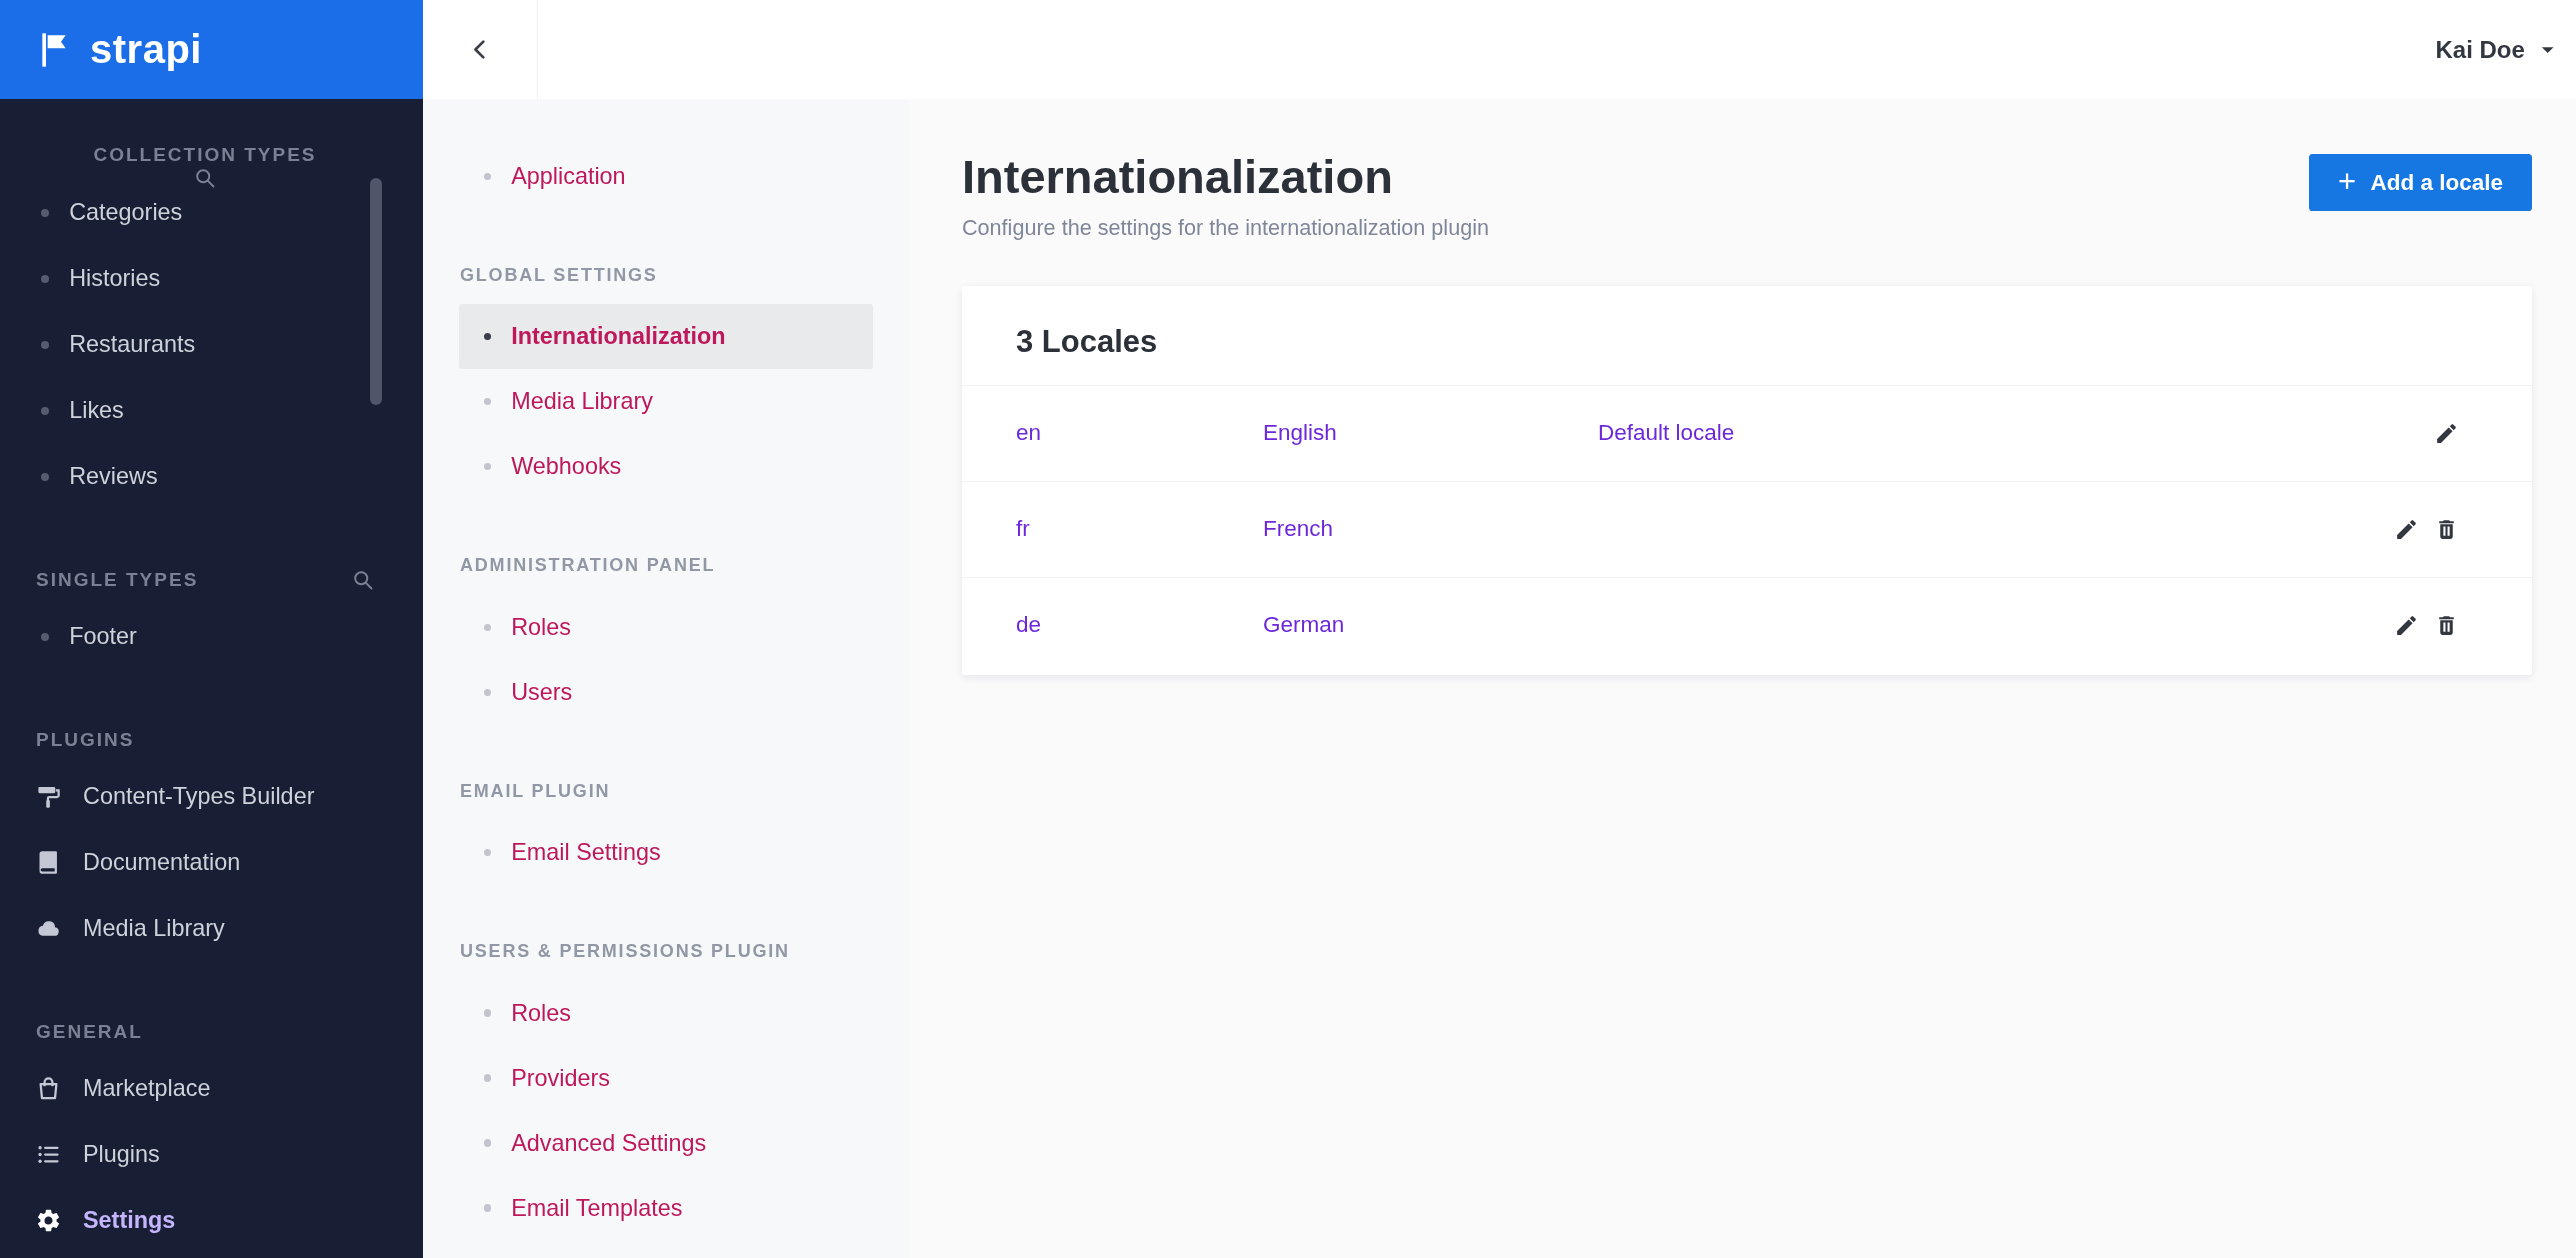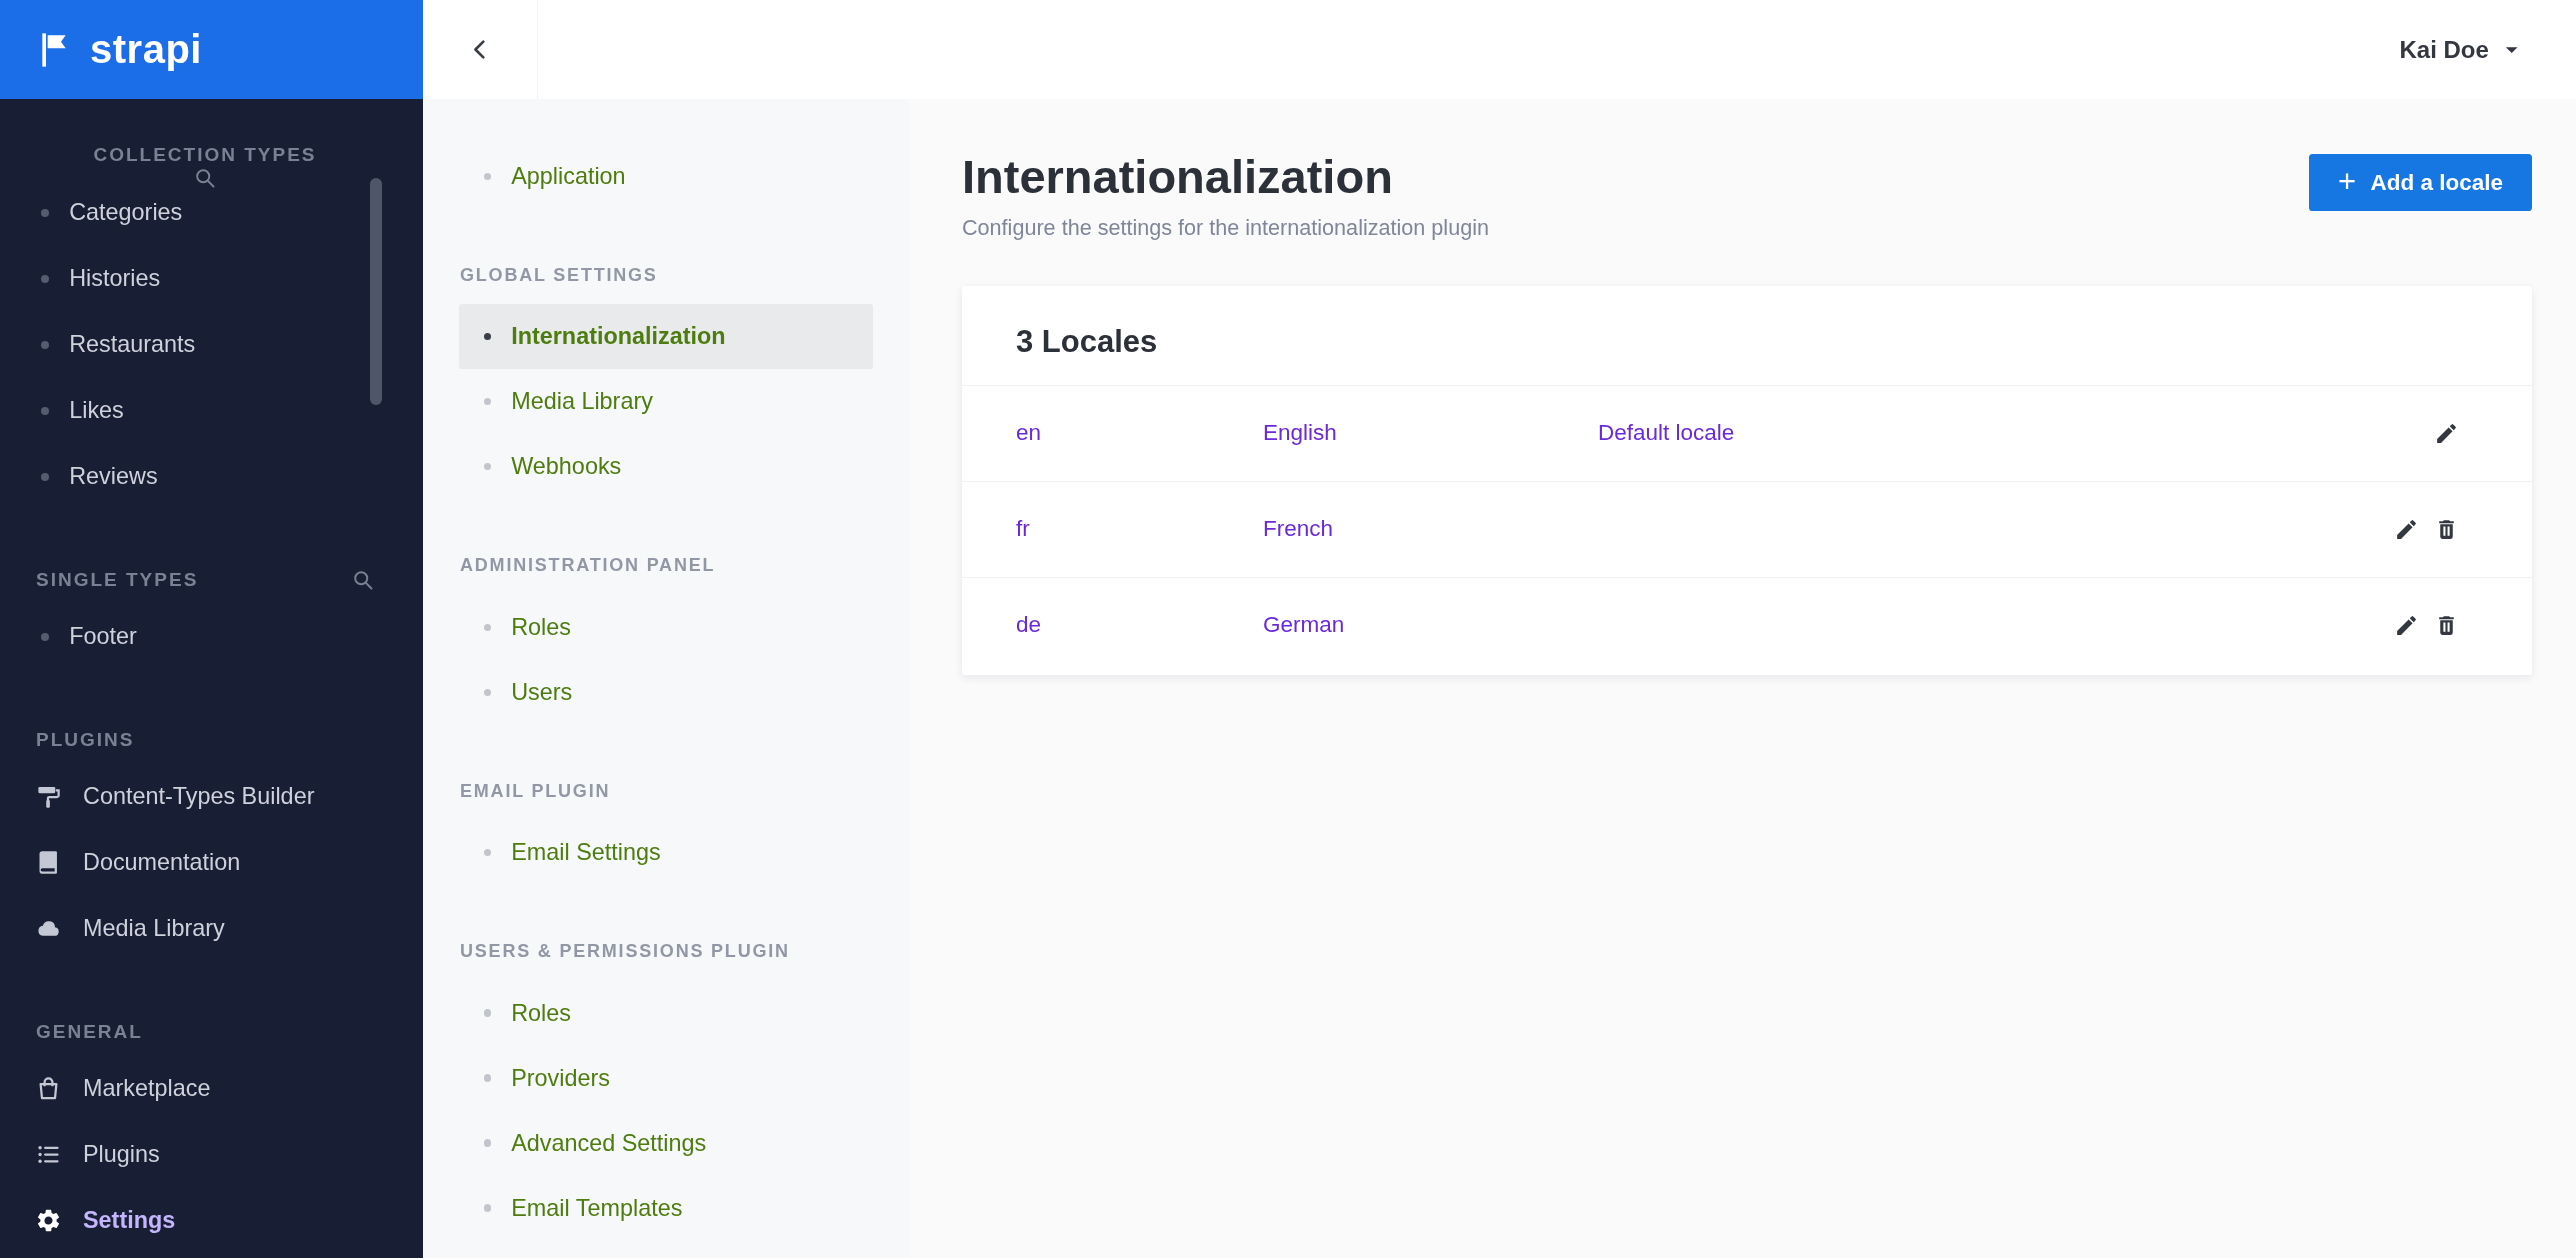--- a/index.html
+++ b/index.html
@@ -28,30 +28,30 @@
   .nav-item.active .nav-icon { color:#ffffff; }
   .side-scrollbar { position:absolute; right:41px; top:178px; width:11.7px; height:227px;
     border-radius:6.3px; background:#50566a; cursor:pointer; }
 
   
   .right { flex:1; display:flex; flex-direction:column; min-width:0; }
   .topbar { flex:0 0 99px; height:99px; background:#fff; display:flex; align-items:center; }
   .back-box { width:115px; height:99px; display:flex; align-items:center; justify-content:center;
     border-right:1.8px solid #f1f1f3; cursor:pointer; color:#3a3e47; }
   .back-box svg { width:27px; height:27px; display:block; }
-  .user-menu { margin-left:auto; display:flex; align-items:center; gap:10.8px; padding-right:53px; cursor:pointer; }
+  .user-menu { margin-left:auto; display:flex; align-items:center; gap:10.8px; padding-right:17px; cursor:pointer; }
   .user-name { font-size:24px; font-weight:600; color:#333740; }
   .caret svg { width:23.4px; height:23.4px; display:block; color:#333740; }
 
   .content-row { flex:1; display:flex; min-height:0; }
 
   
   .subnav { flex:0 0 486px; width:486px; background:#f7f8f9; padding-top:45px; overflow:hidden; }
   .subnav-item { height:65px; margin:0 36px; padding:0 21.6px 0 25px; display:flex; align-items:center;
-    gap:20px; font-size:23.4px; color:#4d7c0f; border-radius:2.7px; cursor:pointer; white-space:nowrap; }
+    gap:20px; font-size:23.4px; color:#be185d; border-radius:2.7px; cursor:pointer; white-space:nowrap; }
   .subnav-item .dot2 { width:7.2px; height:7.2px; border-radius:50%; background:#c2c5cc; flex:0 0 7.2px; }
   .subnav-item.active { background:#e9eaeb; font-weight:600; }
   .subnav-item.active .dot2 { background:#3a3e46; }
   .subnav-group-header { margin:56px 36px 16px 37px; height:23.4px; color:#9197a4;
     font-size:18px; font-weight:700; letter-spacing:1.8px; white-space:nowrap; }
 
   
   .main { flex:1; background:#fafafb; padding:50px 44px 0 53px; min-width:0; }
   .main-header { display:flex; align-items:flex-start; justify-content:space-between; }
   .page-title { font-size:47px; font-weight:600; color:#2c3038; }

